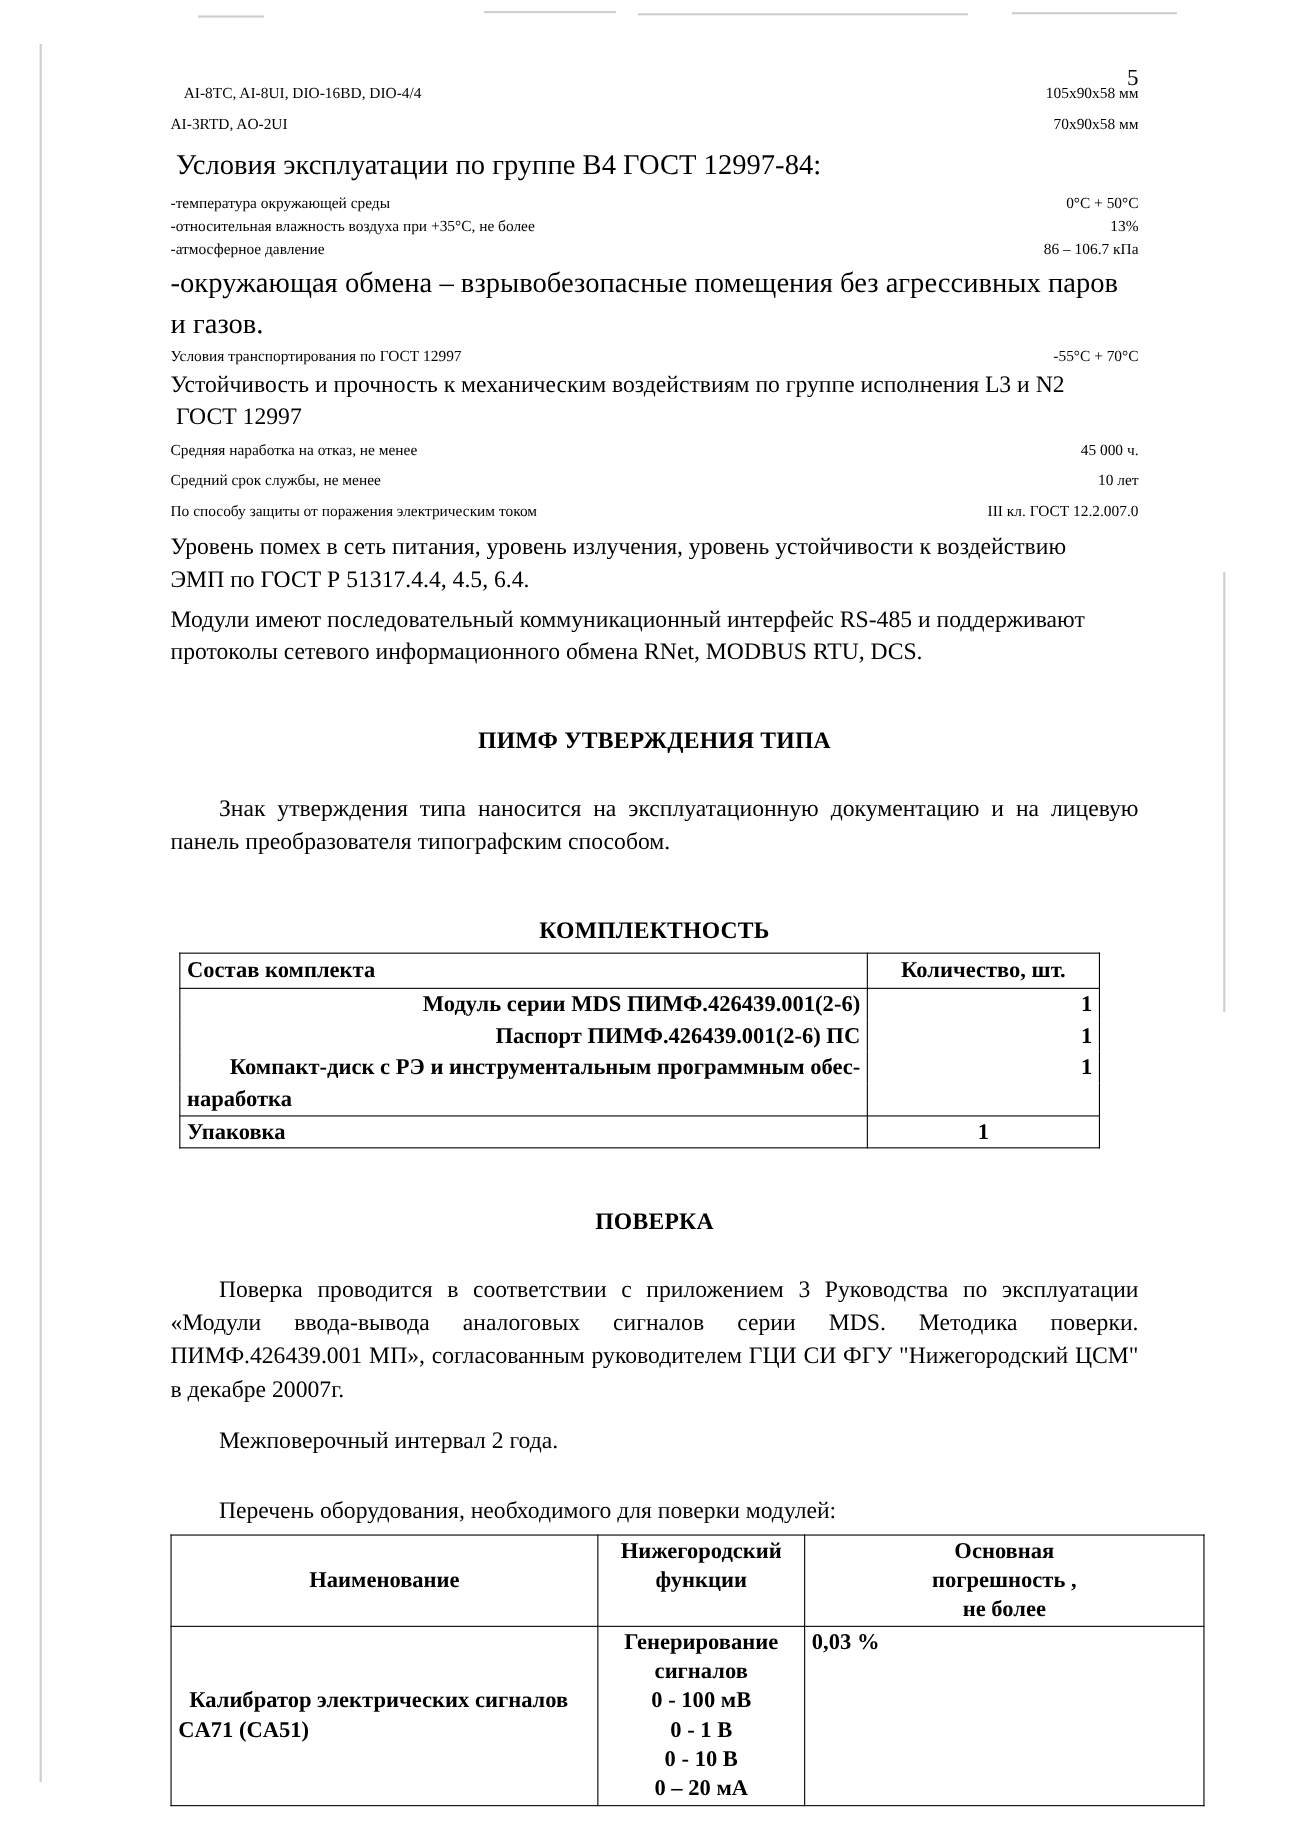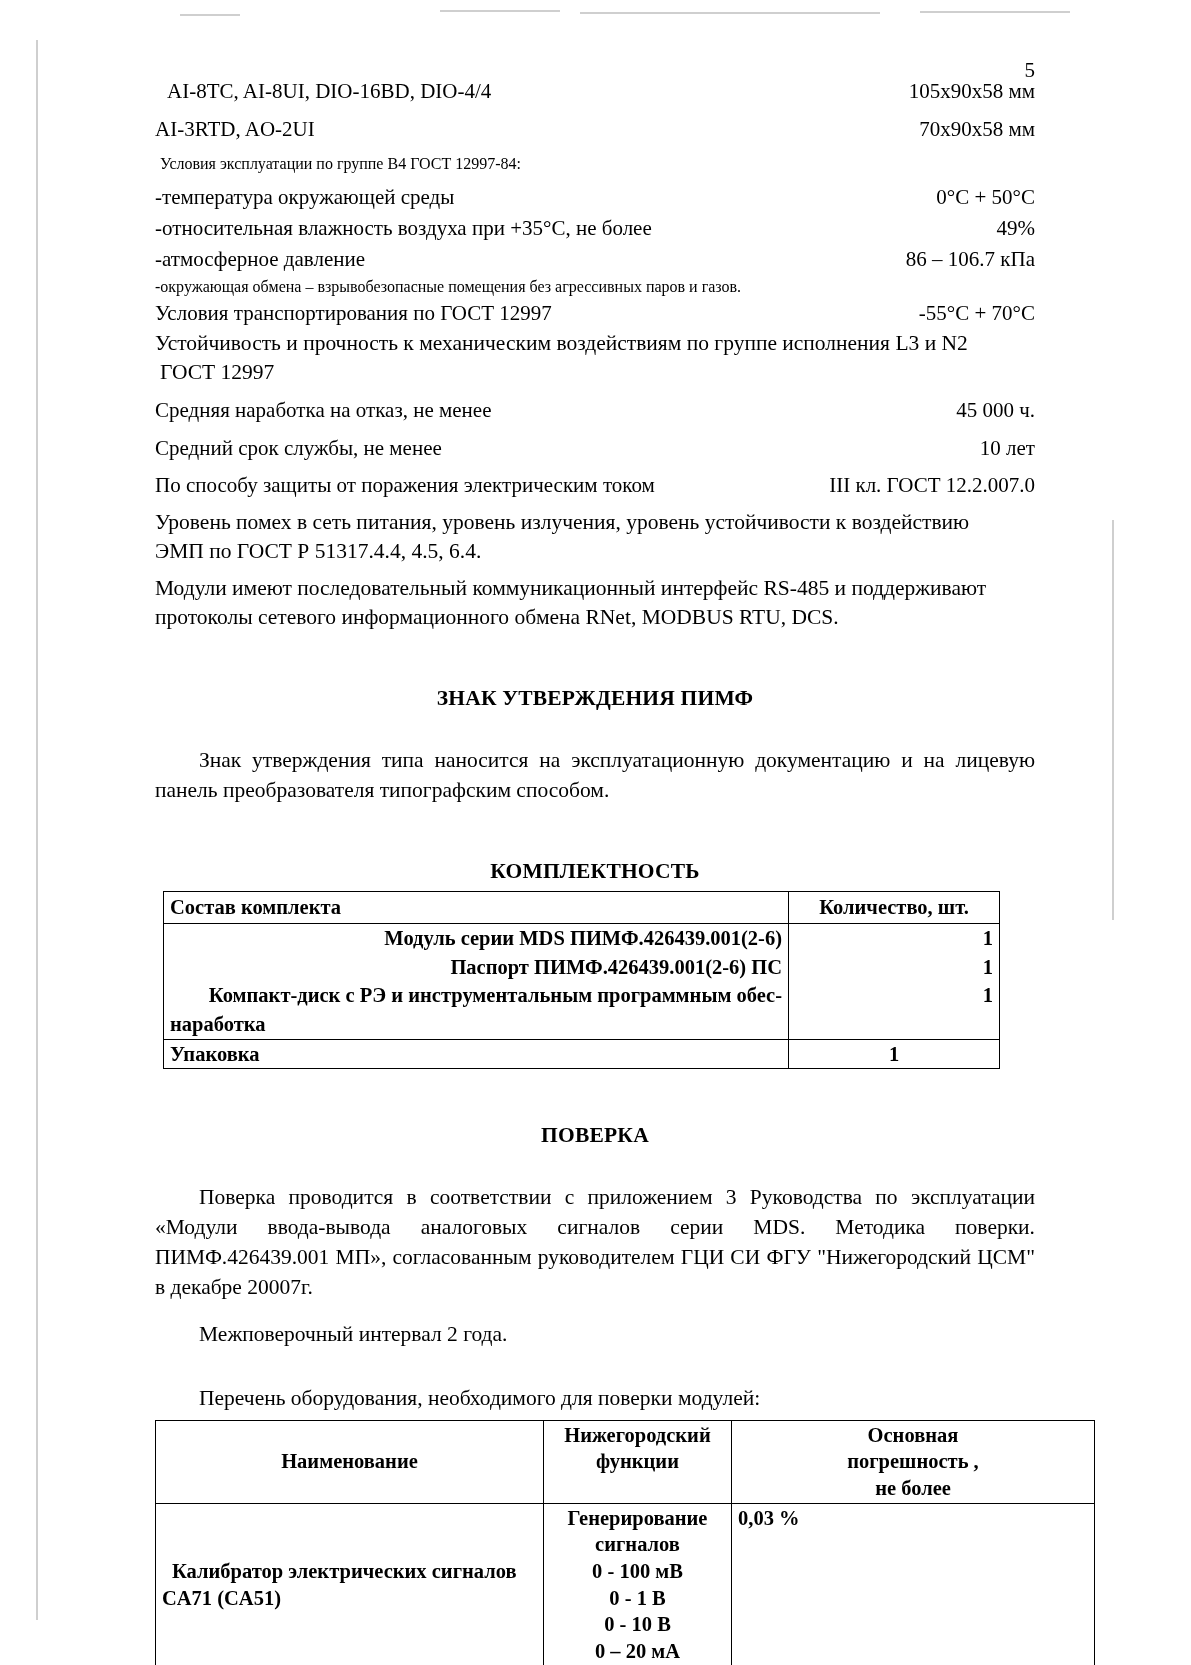--- a/index.html
+++ b/index.html
@@ -39,33 +39,33 @@
     right: 0px;
     top: 0px;
     font-size: 21px;
     line-height: 1;
   }
 
   
   .spec-line {
     display: flex;
     align-items: baseline;
-    font-size: 21px;
+    font-size: 14px;
     line-height: 1.47;
     white-space: nowrap;
   }
   .spec-line .lbl { flex: 0 0 auto; }
   .spec-line .spacer { flex: 1 1 auto; }
   .spec-line .val { flex: 0 0 auto; }
 
   .ind-1 { padding-left: 12px; }
   .ind-2 { padding-left: 5px; }
 
   .plain {
-    font-size: 16px;
+    font-size: 26px;
     line-height: 1.47;
   }
   .plain-tight {
     font-size: 21.5px;
     line-height: 1.36;
   }
 
   .gap-sm { height: 7px; }
   .gap-md { height: 16px; }
   .gap-lg { height: 34px; }
@@ -166,21 +166,21 @@
 
     <div class="spec-line">
       <span class="lbl">-температура окружающей среды</span>
       <span class="spacer"></span>
       <span class="val">0°C + 50°C</span>
     </div>
 
     <div class="spec-line">
       <span class="lbl">-относительная влажность воздуха при +35°C, не более</span>
       <span class="spacer"></span>
-      <span class="val">49%</span>
+      <span class="val">13%</span>
     </div>
 
     <div class="spec-line">
       <span class="lbl">-атмосферное давление</span>
       <span class="spacer"></span>
       <span class="val">86 – 106.7 кПа</span>
     </div>
 
     <div class="plain">-окружающая обмена – взрывобезопасные помещения без агрессивных паров и газов.</div>
 
@@ -222,21 +222,21 @@
     <div class="plain-tight">Уровень помех в сеть питания, уровень излучения, уровень устойчивости  к воздействию</div>
     <div class="plain-tight">ЭМП по ГОСТ Р 51317.4.4, 4.5, 6.4.</div>
 
     <div class="gap-sm"></div>
 
     <div class="plain-tight">Модули имеют последовательный коммуникационный интерфейс RS-485 и поддерживают</div>
     <div class="plain-tight">протоколы сетевого информационного обмена RNet, MODBUS RTU, DCS.</div>
 
     <div class="gap-xl"></div>
 
-    <h2 class="section">ЗНАК УТВЕРЖДЕНИЯ ПИМФ</h2>
+    <h2 class="section">ПИМФ УТВЕРЖДЕНИЯ ТИПА</h2>
 
     <div class="gap-lg"></div>
 
     <p class="para">Знак утверждения типа наносится на эксплуатационную документацию и на лицевую панель преобразователя типографским способом.</p>
 
     <div class="gap-xl"></div>
 
     <h2 class="section">КОМПЛЕКТНОСТЬ</h2>
 
     <div class="gap-sm"></div>

